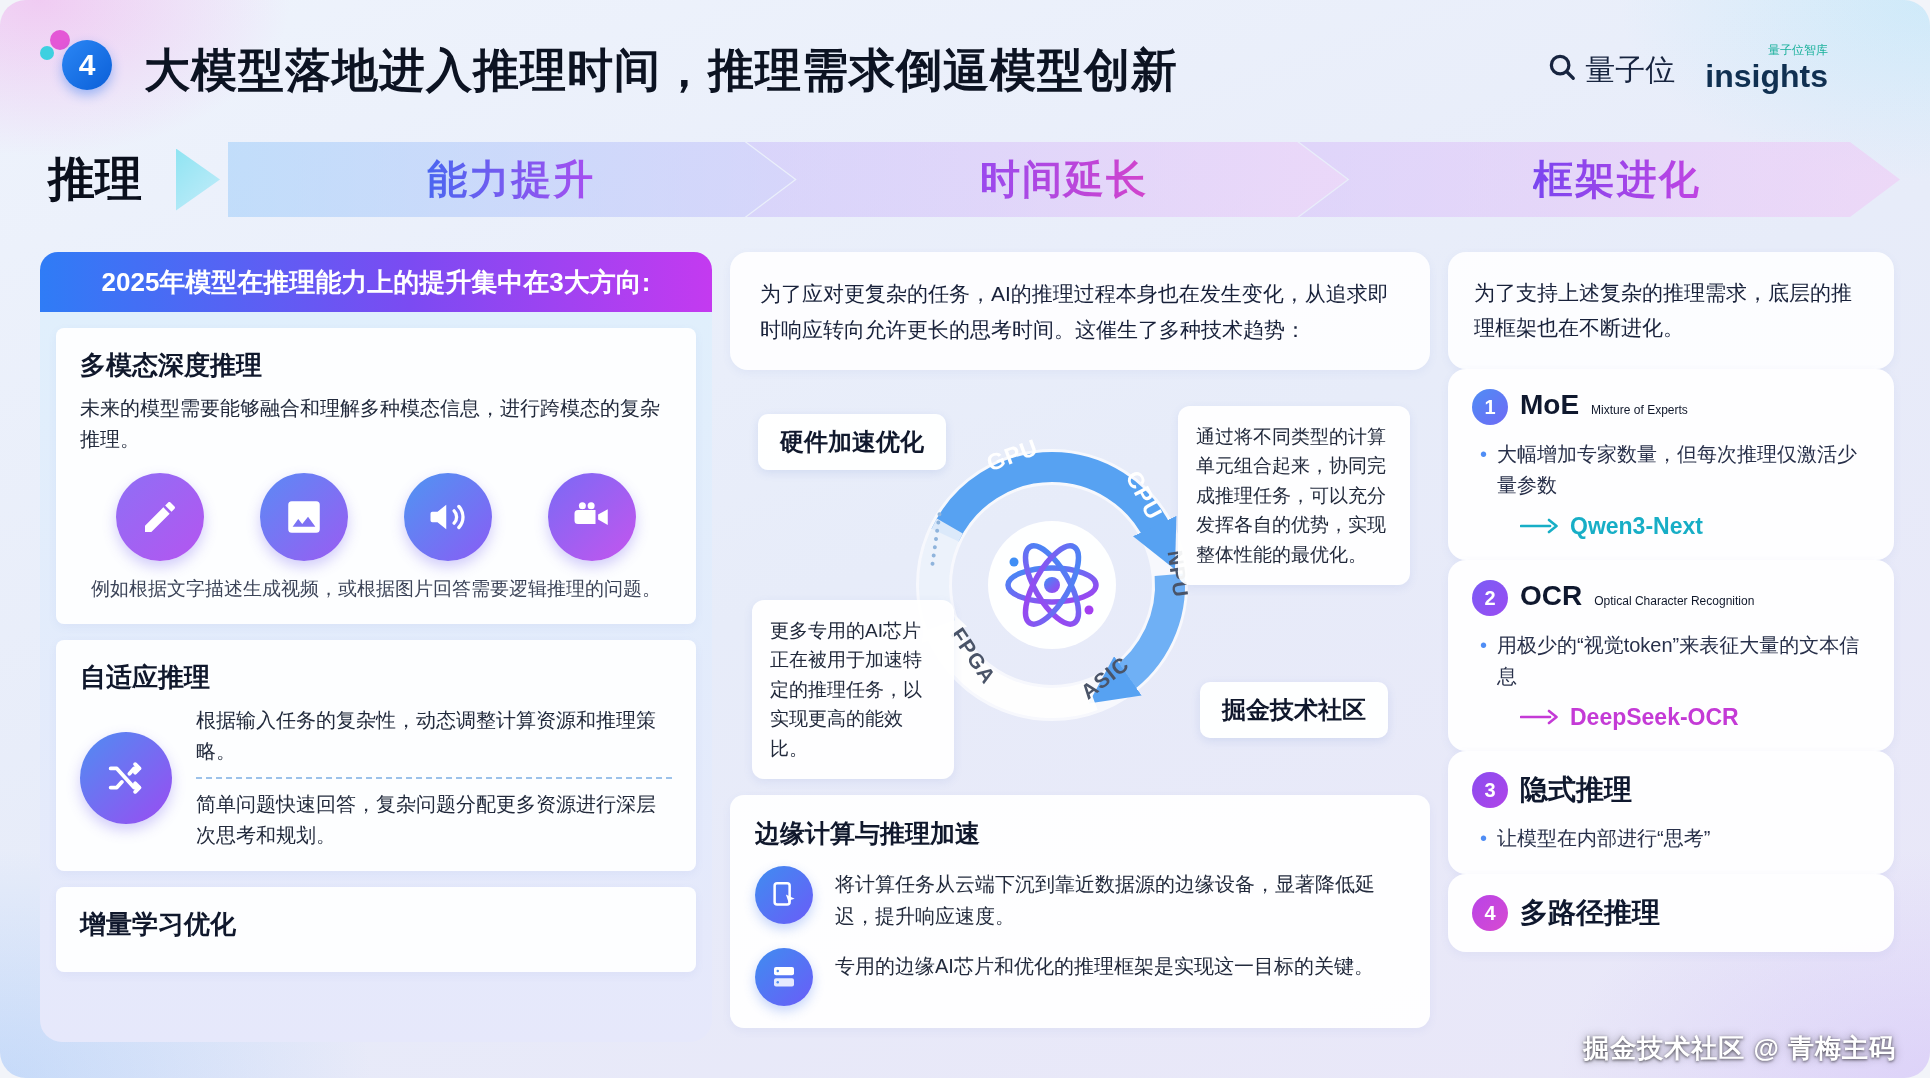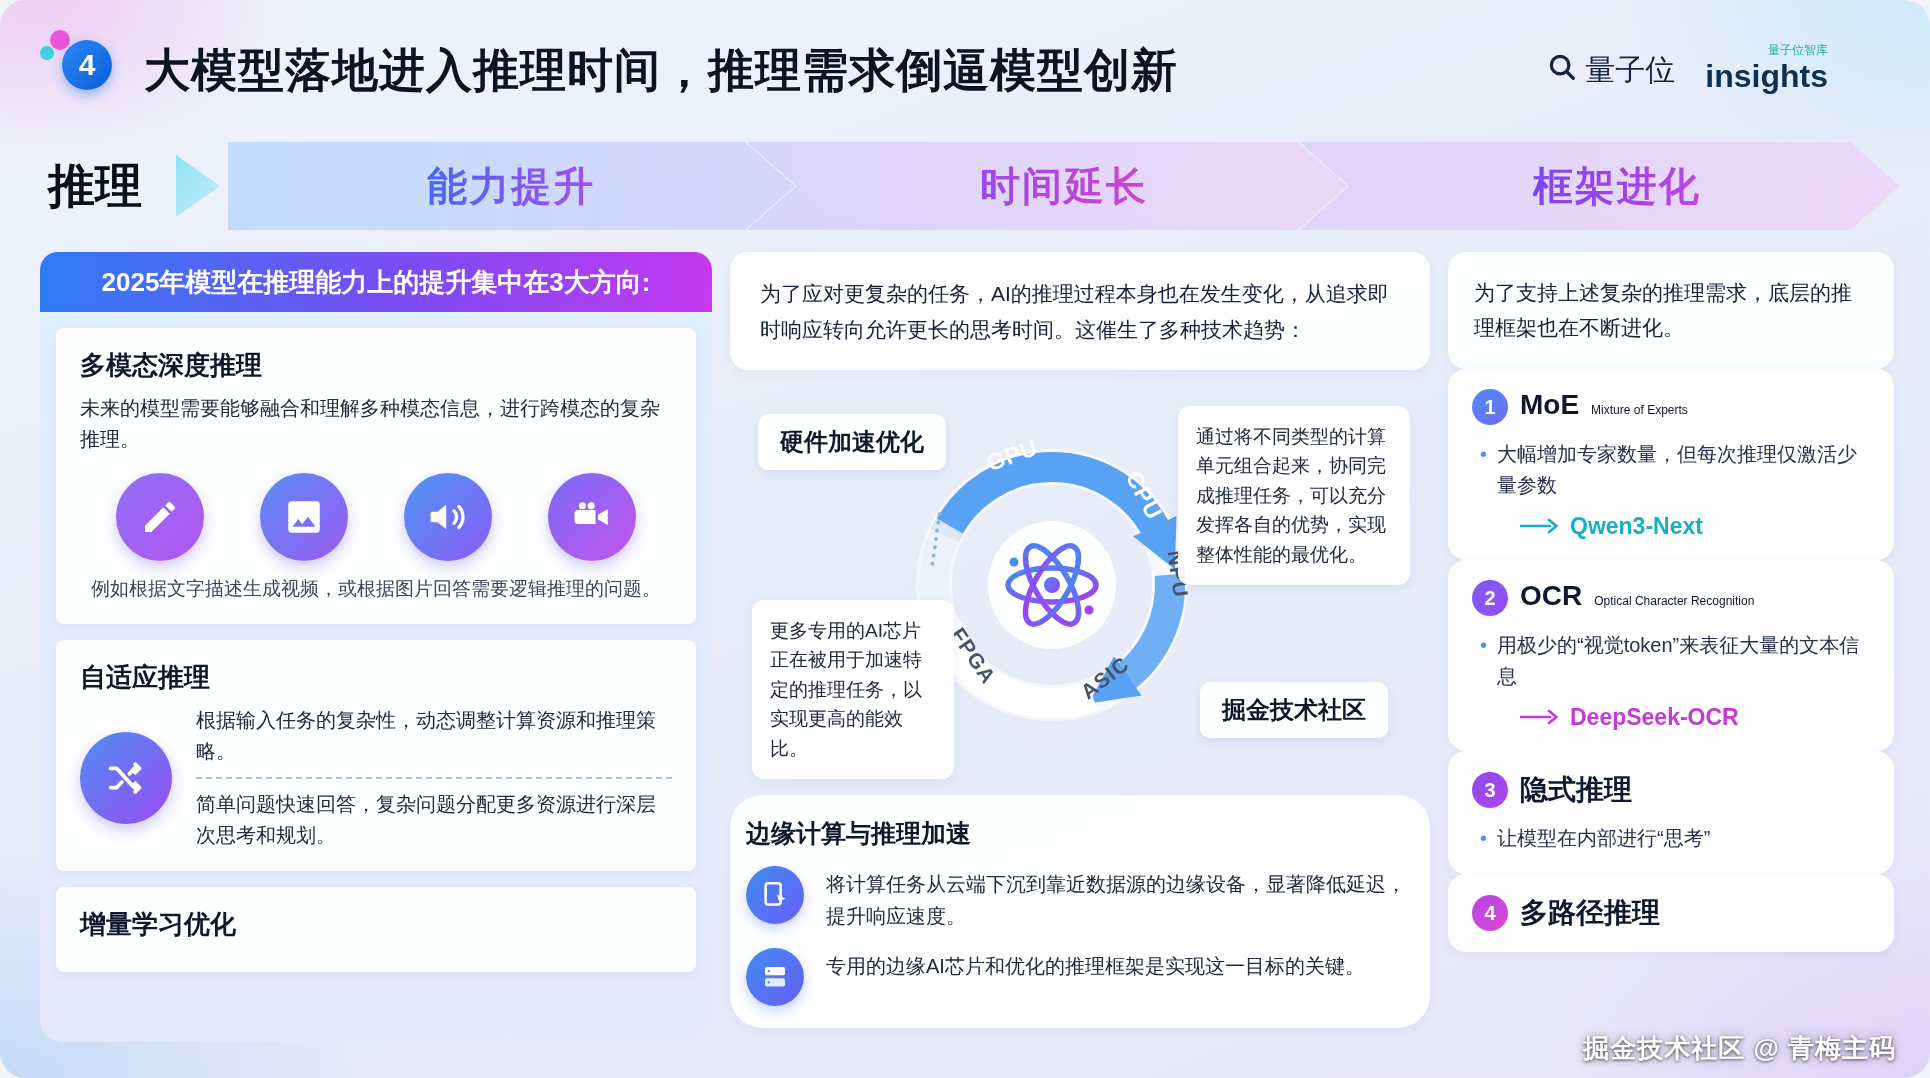--- a/index.html
+++ b/index.html
@@ -19,21 +19,21 @@
     background:linear-gradient(135deg,#2b87f5,#0b5fd8); color:#fff; font-size:30px; font-weight:bold;
     display:flex; align-items:center; justify-content:center; box-shadow:0 5px 12px rgba(30,110,240,.4); z-index:2;}
   .dot-pink { position:absolute; left:2px; top:0; width:20px; height:20px; border-radius:50%; background:#e457d6; z-index:1;}
   .dot-teal { position:absolute; left:-8px; top:16px; width:14px; height:14px; border-radius:50%; background:#3ed0e0; z-index:0;}
   .title { position:absolute; left:96px; top:10px; font-size:46px; font-weight:bold; color:#0c1322; letter-spacing:1px; }
   .logos { position:absolute; right:54px; top:16px; display:flex; align-items:center; gap:30px; }
   .logo-qbit { display:flex; align-items:center; gap:8px; color:#17243f; font-size:30px; font-weight:500; }
   .logo-ins { position:relative; color:#103051; font-size:32px; font-weight:bold; padding-top:12px; }
   .logo-ins .sup { position:absolute; top:-4px; right:0; font-size:12px; font-weight:normal; color:#16b09a; }
   
-  .flow { position:absolute; top:142px; left:48px; right:30px; height:88px; display:flex; align-items:stretch; }
+  .flow { position:absolute; top:142px; left:48px; right:30px; height:75px; display:flex; align-items:stretch; }
   .flow-label { width:128px; display:flex; align-items:center; font-size:47px; font-weight:900; color:#0a0f1c; }
   .flow-tri { width:44px; height:62px; align-self:center; margin-right:8px;
     background:linear-gradient(135deg,#8fe4f2,#c5ecfa); clip-path:polygon(0 0,100% 50%,0 100%); }
   .stage { flex:1; display:flex; align-items:center; justify-content:center; }
   .stage1 { background:linear-gradient(90deg,rgba(165,208,250,.60),rgba(198,192,250,.55));
     clip-path:polygon(0 0,calc(100% - 50px) 0,100% 50%,calc(100% - 50px) 100%,0 100%); }
   .stage2 { margin-left:-48px; padding-left:34px;
     background:linear-gradient(90deg,rgba(200,188,250,.52),rgba(236,198,248,.55));
     clip-path:polygon(0 0,calc(100% - 50px) 0,100% 50%,calc(100% - 50px) 100%,0 100%,50px 50%); }
   .stage3 { margin-left:-48px; padding-left:34px;
@@ -76,21 +76,21 @@
   .diagram { position:relative; height:380px; }
   .ring-svg { position:absolute; left:157px; top:26px; }
   .chip-label { position:absolute; font-weight:bold; letter-spacing:1px; }
   .chip-white { color:#fff; font-size:23px; }
   .chip-dark { color:#4a5468; font-size:21px; }
   .note { position:absolute; background:rgba(255,255,255,.93); border-radius:12px; padding:16px 18px;
     font-size:19px; line-height:1.55; color:#222a3c; box-shadow:0 3px 10px rgba(80,110,200,.10); }
   .diag-tag { position:absolute; background:rgba(255,255,255,.96); border-radius:10px; padding:12px 22px;
     font-size:24px; font-weight:bold; color:#10182c; box-shadow:0 3px 10px rgba(80,110,200,.14); }
   .dotline { position:absolute; left:204px; top:118px; height:54px; border-left:4px dotted #8fb4dc; transform:rotate(8deg); }
-  .edge-card { background:rgba(255,255,255,.92); border-radius:32px; padding:22px 16px; flex:1;
+  .edge-card { background:rgba(255,255,255,.92); border-radius:14px; padding:22px 25px; flex:1;
     box-shadow:0 3px 10px rgba(80,110,200,.07); }
   .edge-card h3 { font-size:25px; color:#10182c; margin-bottom:6px; }
   .edge-row { display:flex; align-items:flex-start; gap:22px; margin-top:16px; }
   .edge-icon { flex:0 0 58px; width:58px; height:58px; border-radius:50%;
     background:linear-gradient(135deg,#3f8df0,#6a5cf8); display:flex; align-items:center; justify-content:center;
     box-shadow:0 5px 12px rgba(70,120,240,.30); }
   .edge-row p { font-size:20px; line-height:1.6; color:#222a3c; padding-top:2px; }
   
   .col3 { position:absolute; left:1448px; top:252px; width:446px; display:flex; flex-direction:column; }
   .intro3 { background:rgba(255,255,255,.88); border-radius:18px; padding:24px 26px;

